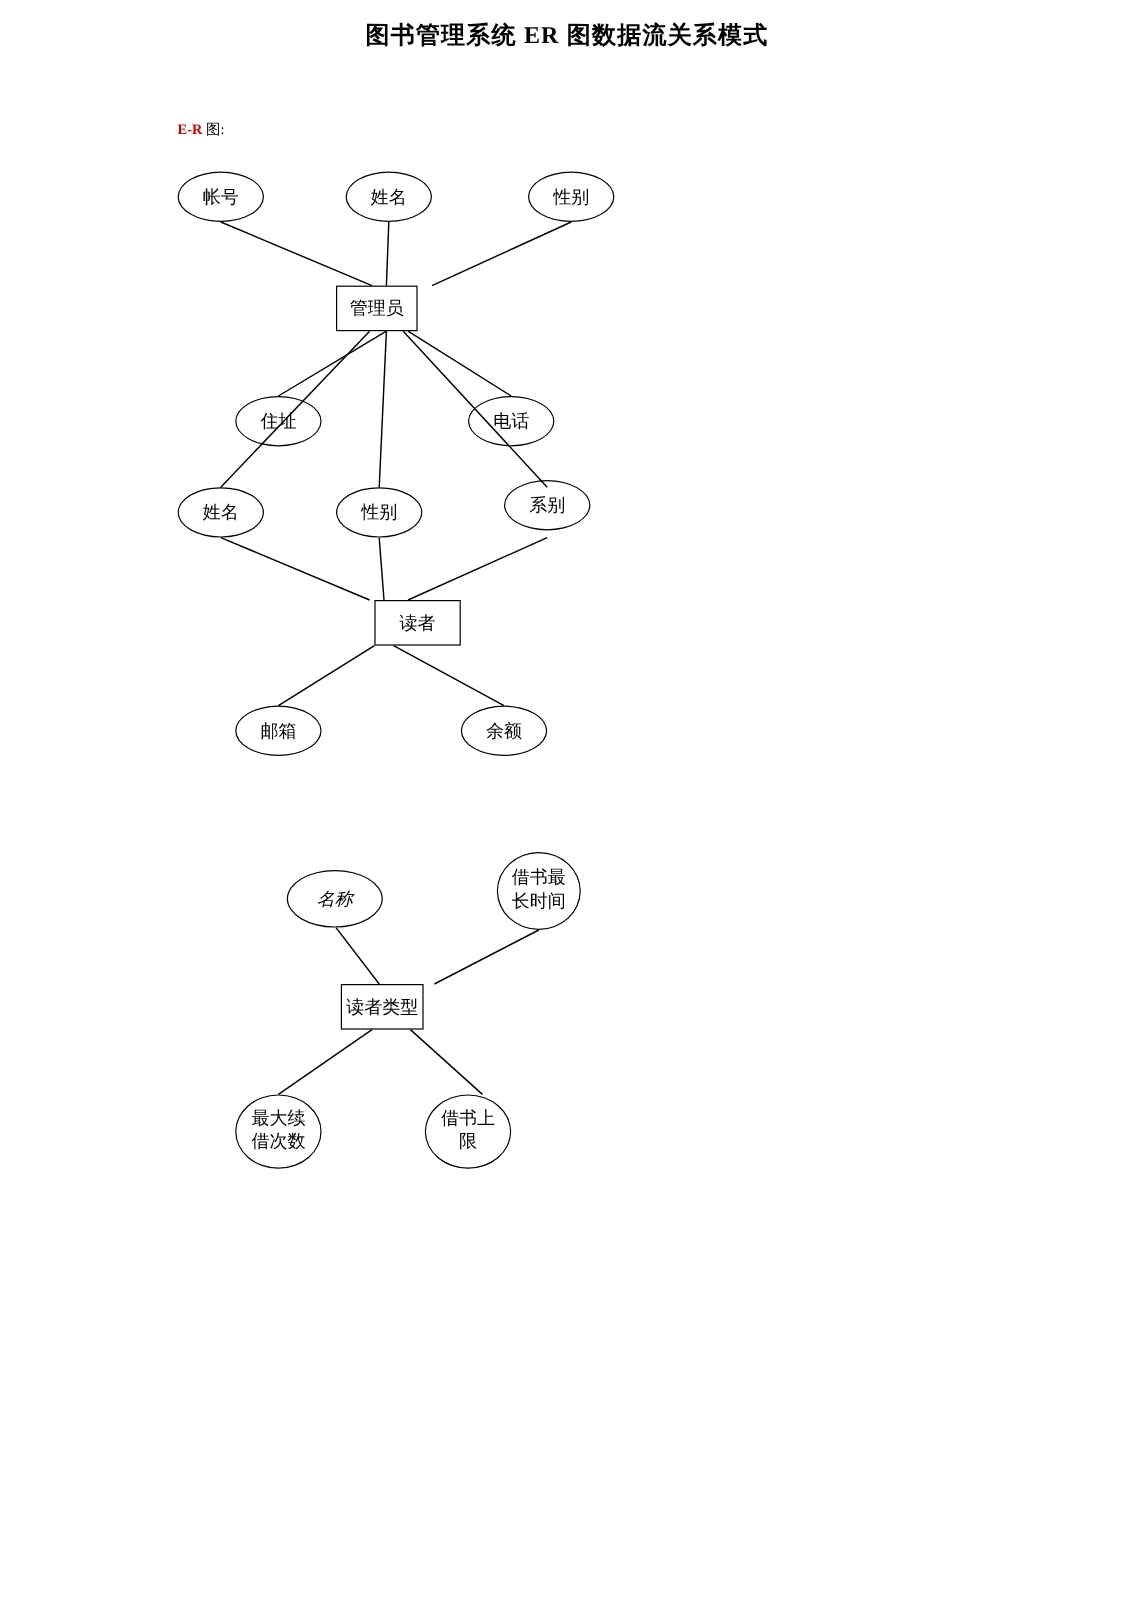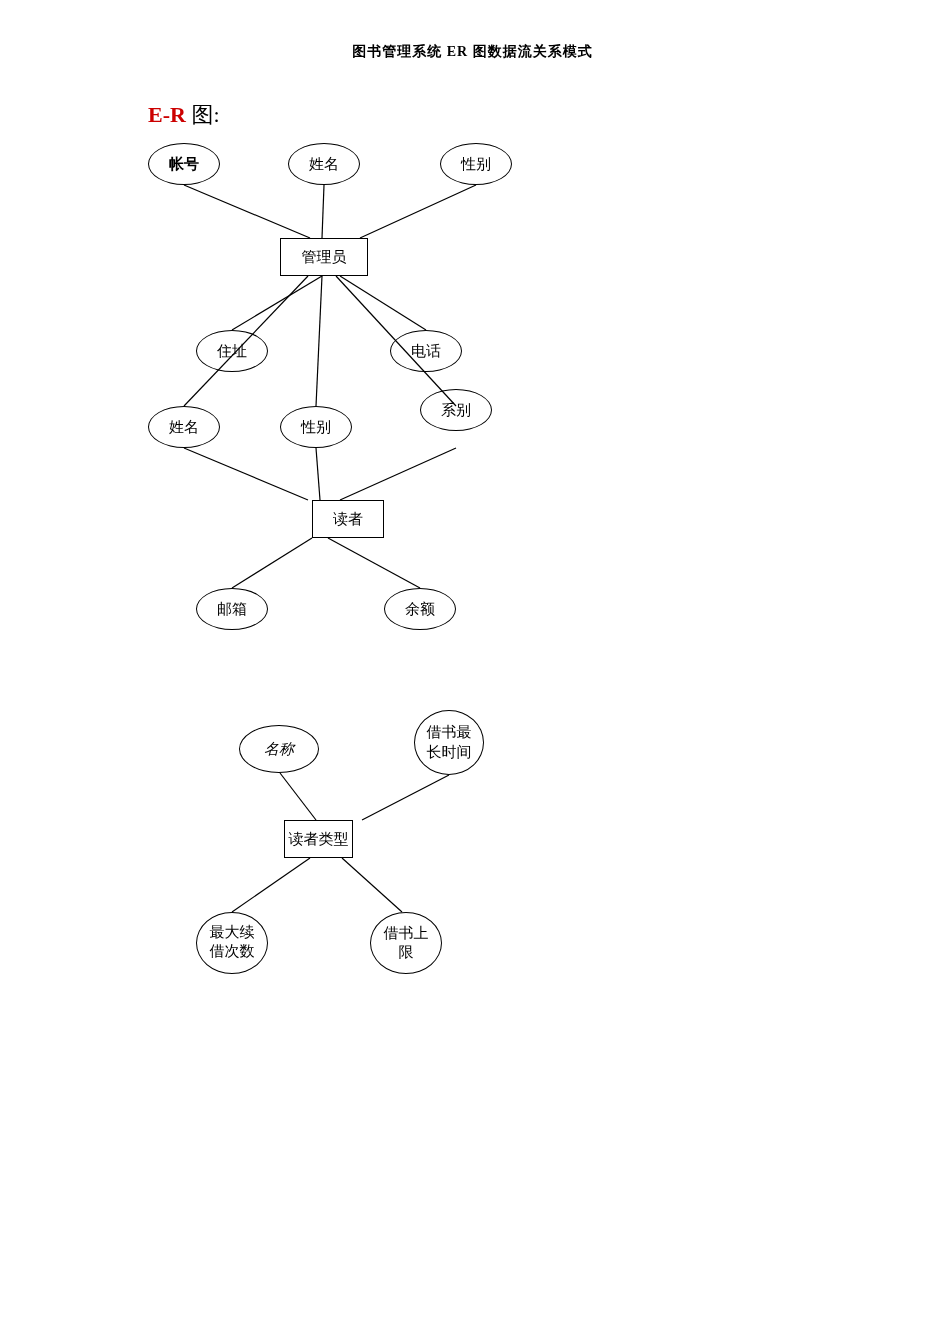--- a/index.html
+++ b/index.html
@@ -5,31 +5,31 @@
     * { margin: 0; padding: 0; box-sizing: border-box; }
     body {
       background: #fff;
       font-family: "SimSun", "宋体", serif;
       width: 945px;
       min-height: 1337px;
       position: relative;
     }
     .page-title {
       text-align: center;
-      font-size: 14px;
+      font-size: 20px;
       font-weight: bold;
-      padding-top: 43px;
+      padding-top: 16px;
       margin-bottom: 30px;
       letter-spacing: 1px;
     }
     .er-label {
       position: absolute;
       left: 148px;
       top: 100px;
-      font-size: 22px;
+      font-size: 12px;
       font-weight: bold;
       color: #c00;
     }
     .er-label span {
       color: #000;
       font-weight: normal;
     }
     svg {
       position: absolute;
       top: 0;
@@ -56,55 +56,55 @@
       background: #fff;
     }
   </style>
 </head>
 <body>
 
 <div class="page-title">图书管理系统 ER 图数据流关系模式</div>
 
 <div class="er-label">E-R <span>图:</span></div>
 
-<div class="node node-ellipse" style="left:148px;top:143px;width:72px;height:42px;font-weight:bold;">帐号</div>
+<div class="node node-ellipse" style="left:148px;top:143px;width:72px;height:42px;">帐号</div>
 
 <div class="node node-ellipse" style="left:288px;top:143px;width:72px;height:42px;">姓名</div>
 
 <div class="node node-ellipse" style="left:440px;top:143px;width:72px;height:42px;">性别</div>
 
-<div class="node node-rect" style="left:280px;top:238px;width:88px;height:38px;">管理员</div>
+<div class="node node-rect" style="left:280px;top:238px;width:68px;height:38px;">管理员</div>
 
 <div class="node node-ellipse" style="left:196px;top:330px;width:72px;height:42px;font-family:Liberation Mono, monospace;">住址</div>
 
 <div class="node node-ellipse" style="left:390px;top:330px;width:72px;height:42px;">电话</div>
 
 <div class="node node-ellipse" style="left:148px;top:406px;width:72px;height:42px;">姓名</div>
 
 <div class="node node-ellipse" style="left:280px;top:406px;width:72px;height:42px;">性别</div>
 
-<div class="node node-ellipse" style="left:420px;top:389px;width:72px;height:42px;">系别</div>
+<div class="node node-ellipse" style="left:420px;top:400px;width:72px;height:42px;">系别</div>
 
 <div class="node node-rect" style="left:284px;top:500px;width:72px;height:38px;margin-left:28px;">读者</div>
 
 <div class="node node-ellipse" style="left:196px;top:588px;width:72px;height:42px;">邮箱</div>
 
 <div class="node node-ellipse" style="left:384px;top:588px;width:72px;height:42px;">余额</div>
 
 <div class="node node-ellipse" style="left:239px;top:725px;width:80px;height:48px;font-style:italic;">名称</div>
 
 <div class="node node-ellipse" style="left:414px;top:710px;width:70px;height:65px;white-space:pre-line;line-height:1.3;">借书最
 长时间</div>
 
 <div class="node node-rect" style="left:284px;top:820px;width:69px;height:38px;">读者类型</div>
 
 <div class="node node-ellipse" style="left:196px;top:912px;width:72px;height:62px;white-space:pre-line;line-height:1.3;font-family:Liberation Mono, monospace;">最大续
 借次数</div>
 
-<div class="node node-ellipse" style="left:370px;top:912px;width:72px;height:62px;white-space:pre-line;line-height:1.3;">借书上
+<div class="node node-ellipse" style="left:354px;top:912px;width:72px;height:62px;white-space:pre-line;line-height:1.3;">借书上
 限</div>
 
 <svg xmlns="http://www.w3.org/2000/svg">
 
   <line x1="184" y1="185" x2="310" y2="238" stroke="#000" stroke-width="1.2"></line>
 
   <line x1="324" y1="185" x2="322" y2="238" stroke="#000" stroke-width="1.2"></line>
 
   <line x1="476" y1="185" x2="360" y2="238" stroke="#000" stroke-width="1.2"></line>
 

